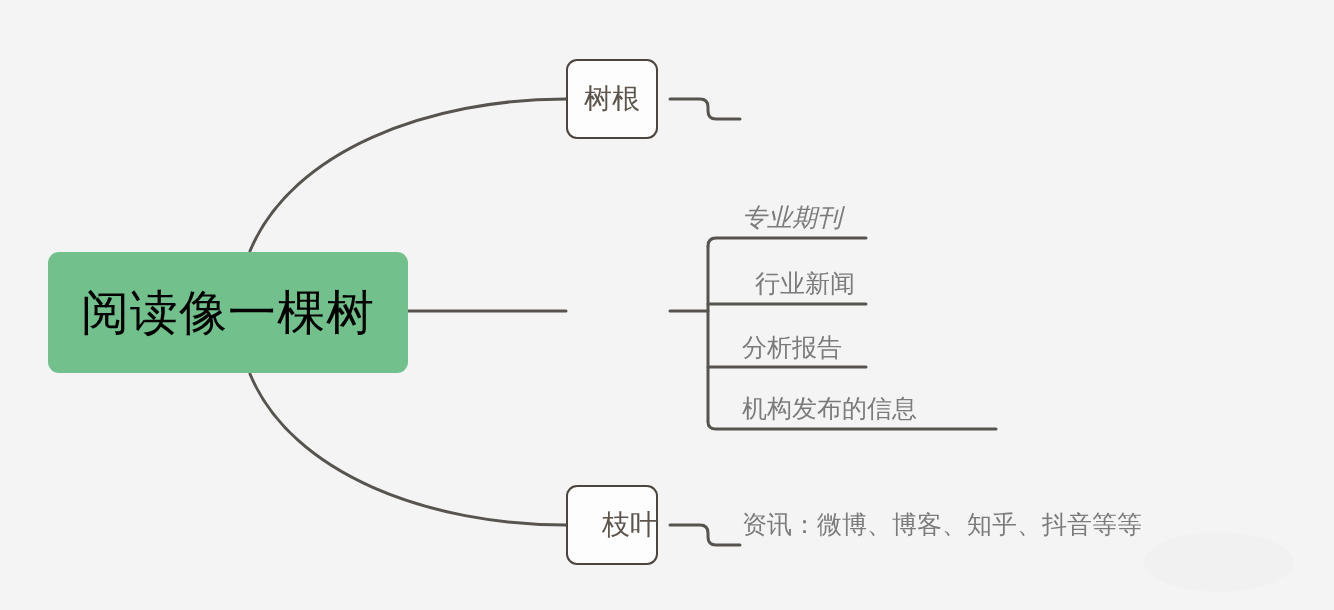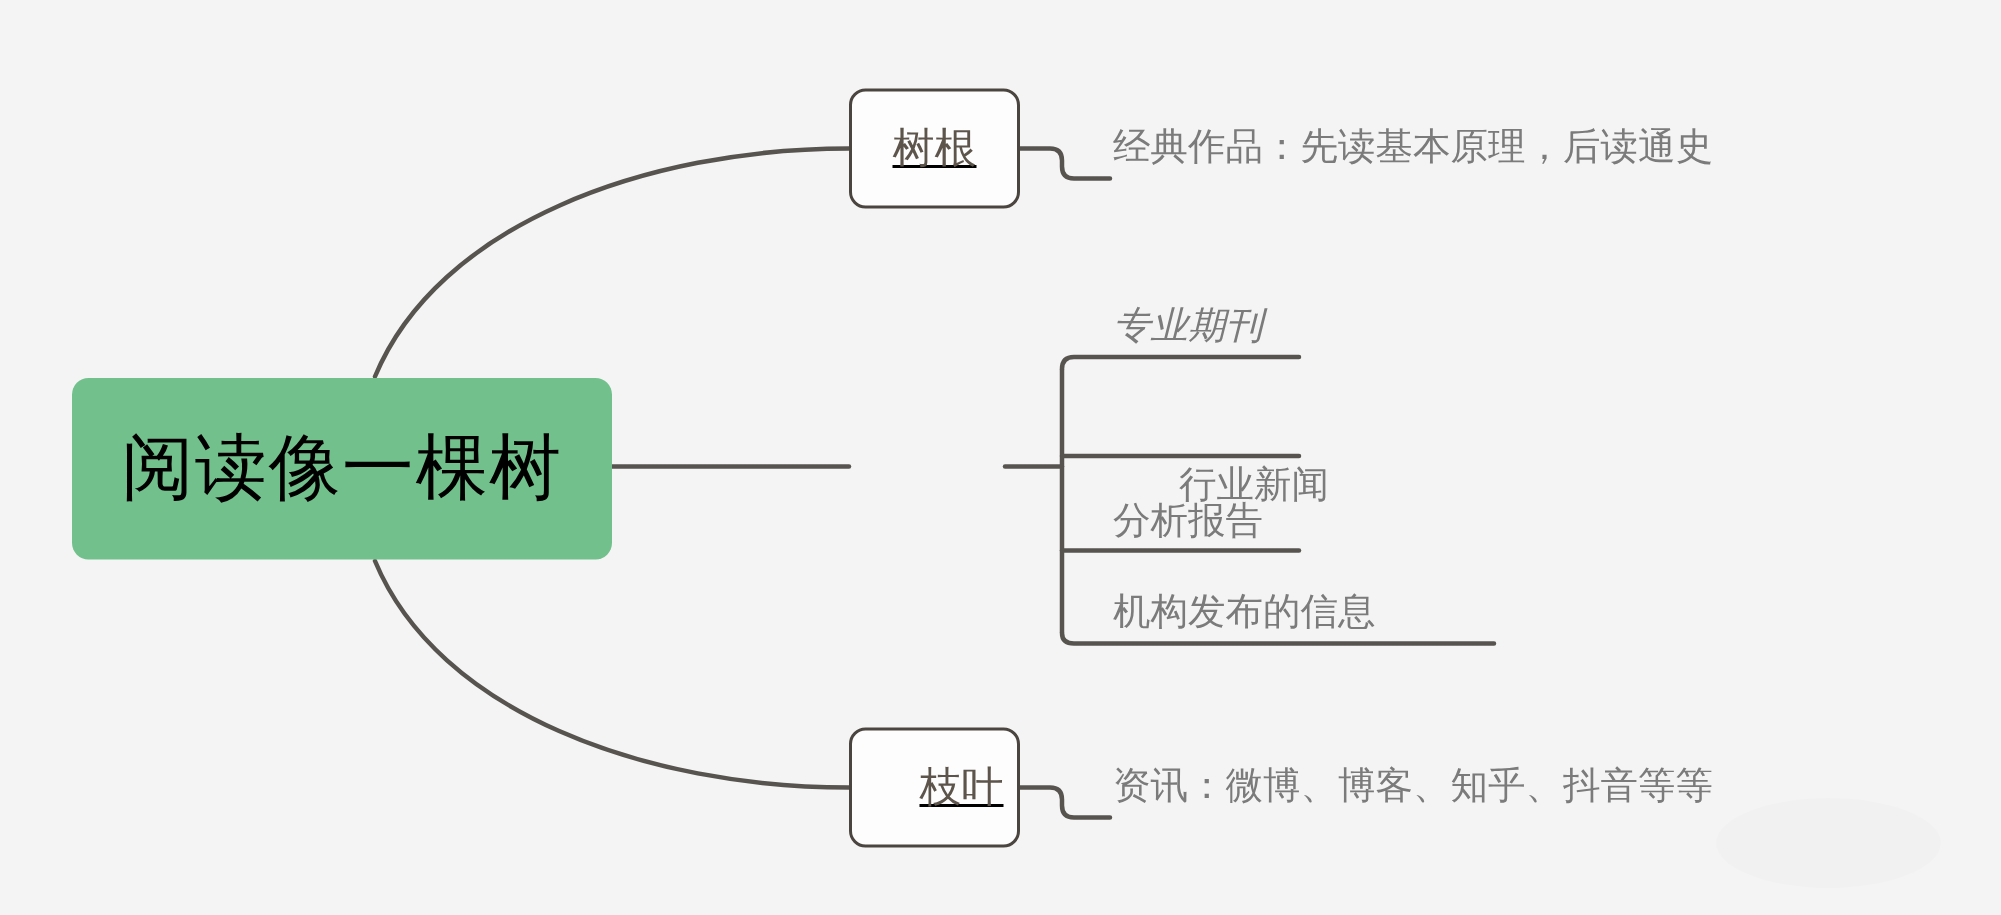--- a/index.html
+++ b/index.html
@@ -45,47 +45,46 @@
     border-radius: 11px;
   }
   .root-label {
     color: #000000;
     font-size: 48px;
     line-height: 1;
     letter-spacing: 1px;
     white-space: nowrap;
   }
   .branch-node {
-    width: 114px;
+    width: 92px;
     height: 80px;
     background: #fdfdfd;
     border: 2px solid #4b4540;
     border-radius: 11px;
     left: 566px;
-    text-decoration: underline;
   }
   .branch-node.n1 { top: 59px; }
   .branch-node.n2 { top: 271px; }
   .branch-node.n3 { top: 485px; padding-left: 36px; }
   .branch-label {
     color: #5d554c;
     font-size: 28px;
     line-height: 1;
     white-space: nowrap;
   }
   .leaf-label {
     position: absolute;
     color: #7b7b7b;
     font-size: 25px;
     line-height: 1;
     white-space: nowrap;
   }
   .leaf-root-1  { left: 742px; top: 86px; }
   .leaf-br-1    { left: 742px; top: 205px; font-style: italic; }
-  .leaf-br-2    { left: 786px; top: 271px; margin-top: 40px; }
+  .leaf-br-2    { left: 755px; top: 271px; }
   .leaf-br-3    { left: 742px; top: 335px; }
   .leaf-br-4    { left: 742px; top: 396px; }
   .leaf-leaf-1  { left: 742px; top: 512px; }
   .watermark {
     position: absolute;
     right: 40px;
     bottom: 18px;
     width: 150px;
     height: 60px;
     border-radius: 50%;
@@ -136,21 +135,20 @@
     <span class="root-label">阅读像一棵树</span>
   </div>
 
   <div class="node branch-node n1">
     <span class="branch-label">树根</span>
   </div>
   <div class="node branch-node n3">
     <span class="branch-label">枝叶</span>
   </div>
 
-  <div class="leaf-label leaf-root-1">经典作品：先读基本原理，后读通史</div>
 
   <div class="leaf-label leaf-br-1">专业期刊</div>
   <div class="leaf-label leaf-br-2">行业新闻</div>
   <div class="leaf-label leaf-br-3">分析报告</div>
   <div class="leaf-label leaf-leaf-1">资讯：微博、博客、知乎、抖音等等</div>
 
   <div class="leaf-label leaf-br-4">机构发布的信息</div>
 
   <div class="watermark"></div>
 </div>

